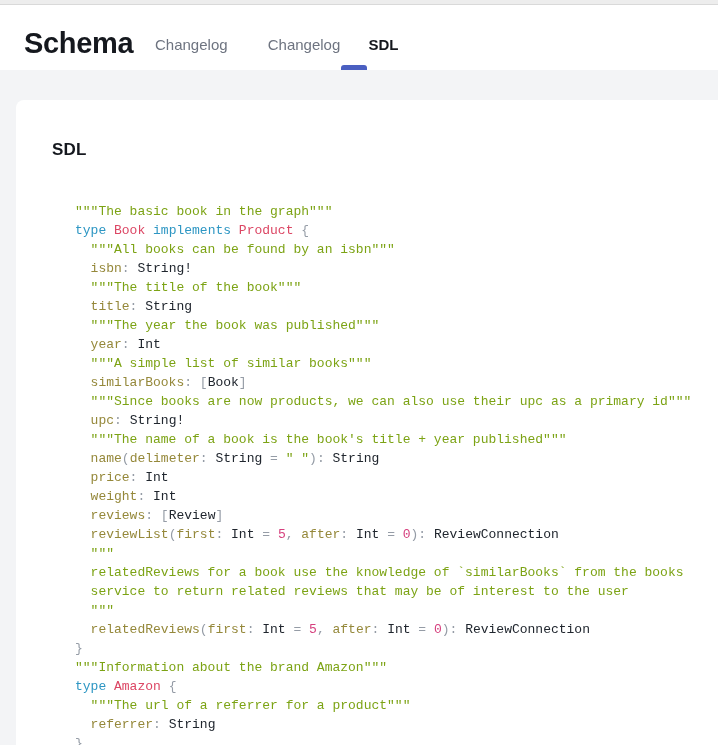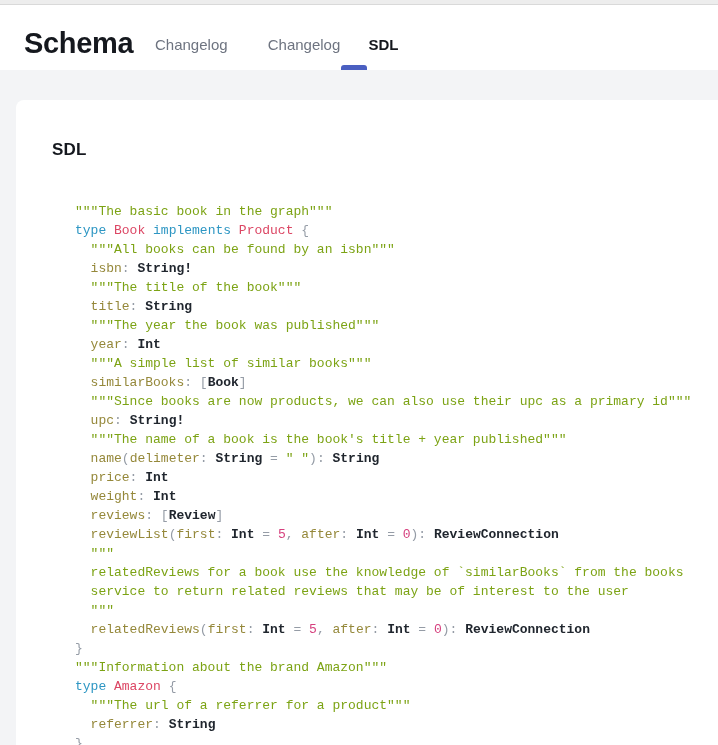--- a/index.html
+++ b/index.html
@@ -50,21 +50,21 @@
     margin: 42px 0 0 23px;
     font-family: "Liberation Mono", "DejaVu Sans Mono", monospace;
     font-size: 13px; line-height: 19px; white-space: pre;
   }
   .code-line { height: 19px; }
   .tok-doc { color: var(--doc); }
   .tok-str { color: var(--str); }
   .tok-kw  { color: var(--kw); text-align: center; }
   .tok-tn  { color: var(--tn); }
   .tok-fld { color: var(--fld); }
-  .tok-typ { color: var(--typ); font-weight: 700; }
+  .tok-typ { color: var(--typ); font-weight: 400; }
   .tok-pun { color: var(--pun); }
   .tok-num { color: var(--num); }
 </style>
 </head>
 <body>
 
 <div class="top-edge"></div>
 
 <header>
   <h1 class="page-title">Schema</h1>

